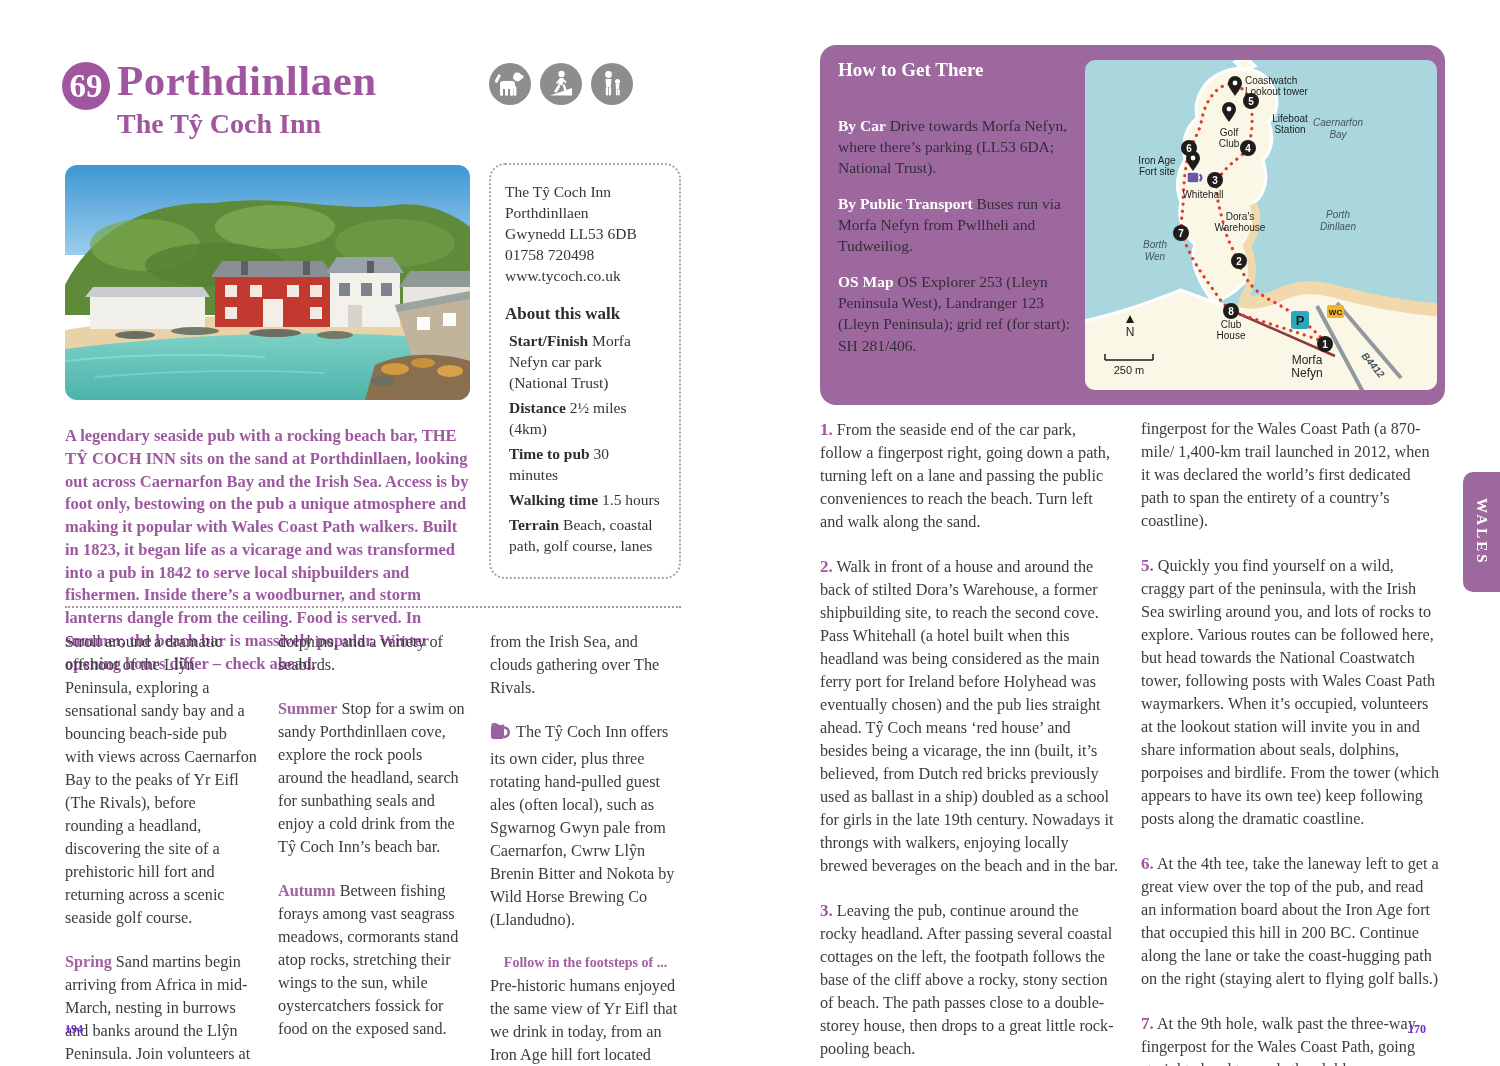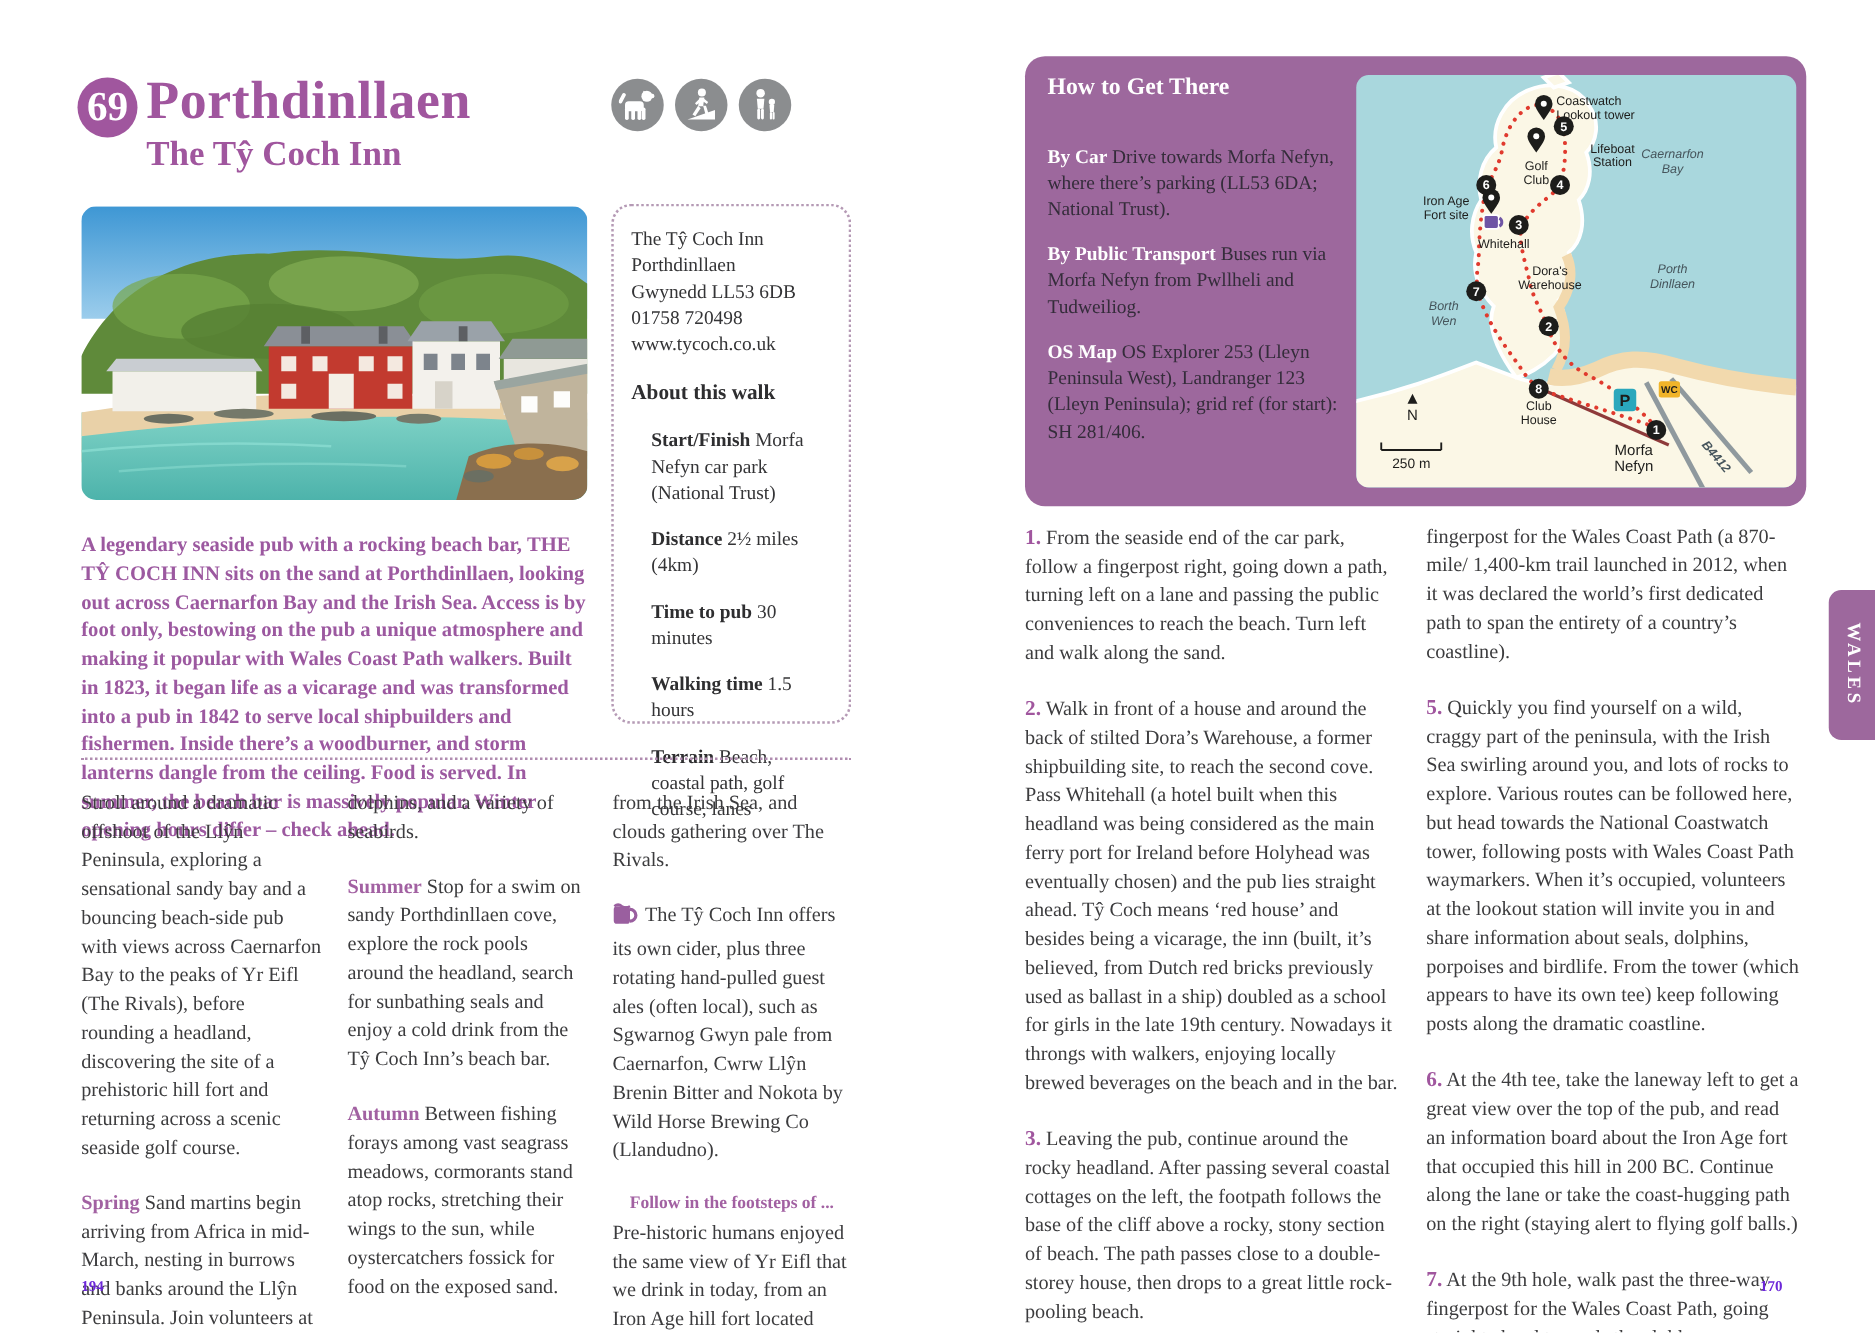--- a/index.html
+++ b/index.html
@@ -22,21 +22,21 @@
 
   
   .infobox{left:489px;top:163px;width:192px;height:416px;border:2px dotted #b59ab5;
            border-radius:16px;padding:16px 14px;box-sizing:border-box;
            font-size:15.5px;line-height:1.36;color:#343436;}
   .infobox .addr div{margin:0;}
   .infobox h3{margin:16px 0 4px 0;font-size:17px;color:#2e2e30;}
   .infobox ul{margin:0 0 14px 0;padding-left:14px;list-style:none;}
   .infobox li{position:relative;padding-left:2px;}
   .infobox li::before{content:"•";position:absolute;left:-12px;}
-  .infobox .det{margin:16px;}
+  .infobox .det{margin:4px;}
   .infobox .det b{color:#2e2e30;}
 
   
   .intro{left:65px;top:425px;width:410px;font-size:16.5px;line-height:1.38;
          font-weight:bold;color:#9c59a0;}
   .divider{left:65px;top:606px;width:616px;border-top:2px dotted #b08cb0;}
 
   
   .col{top:631px;font-size:16.2px;line-height:1.42;}
   .col p{margin:0 0 21px 0;}

